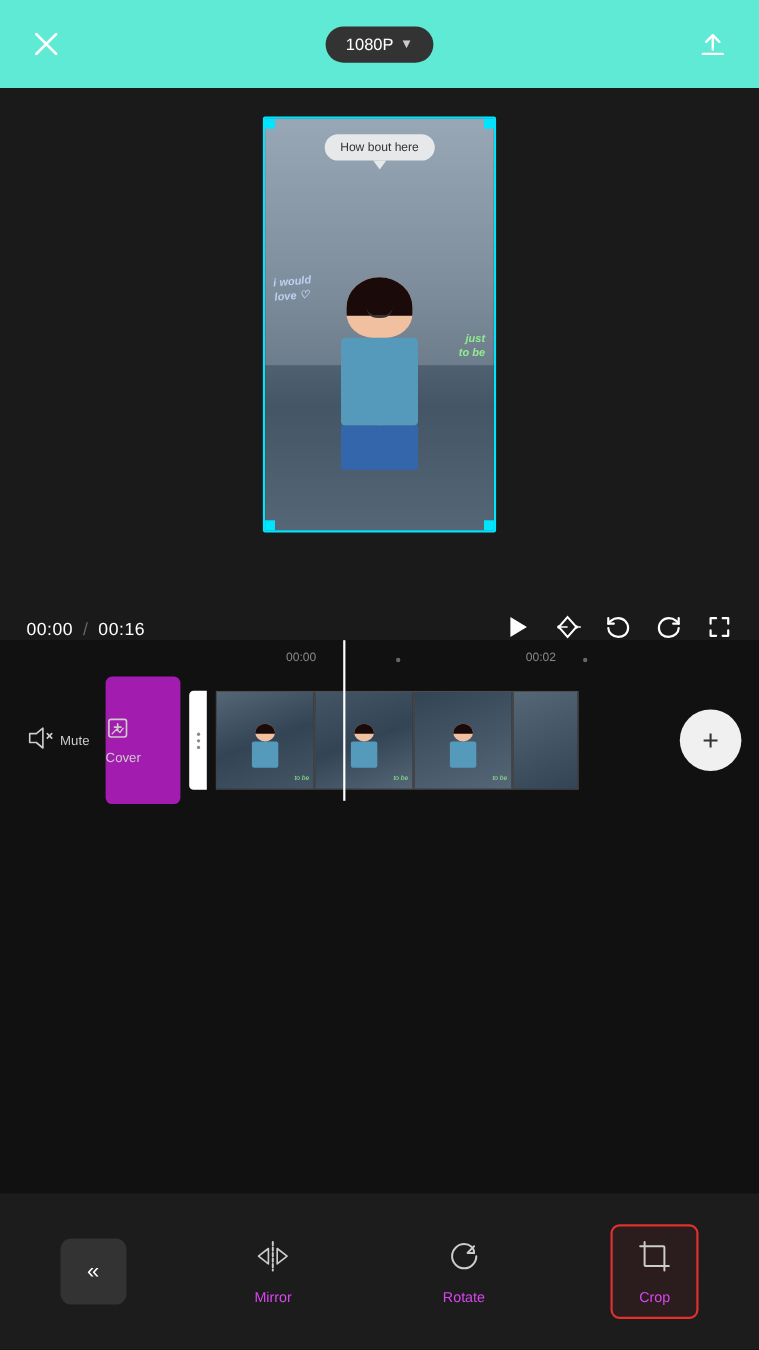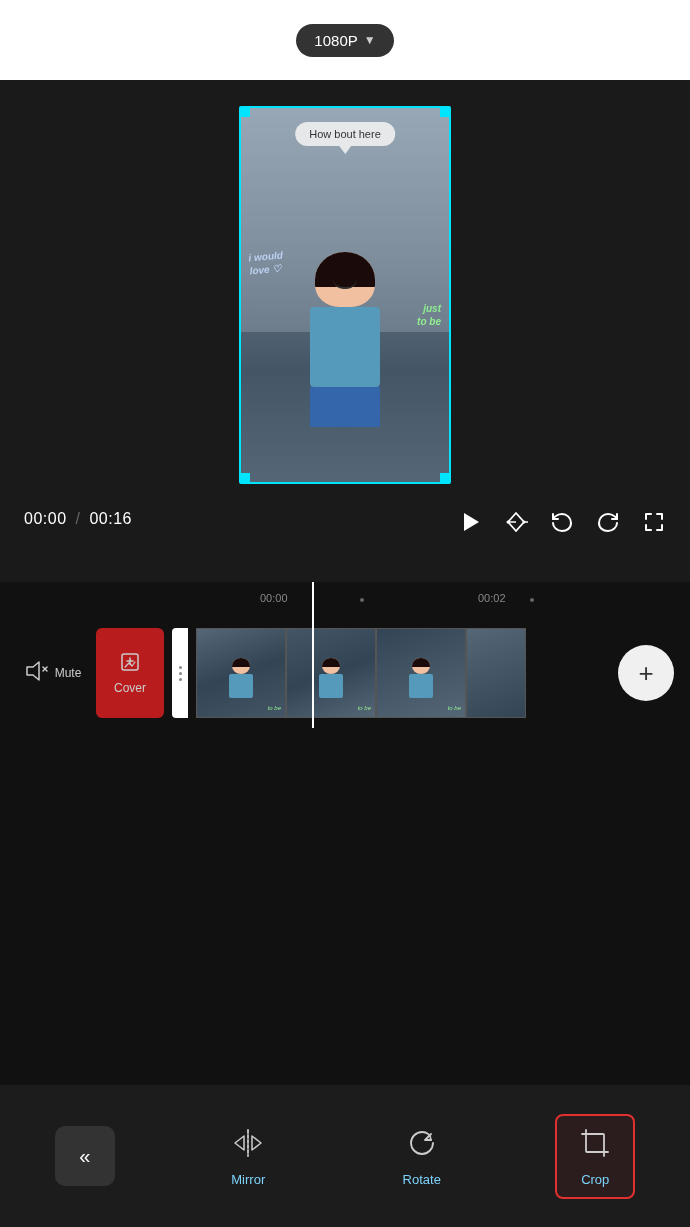--- a/index.html
+++ b/index.html
@@ -12,21 +12,21 @@
       overflow: hidden;
       position: relative;
     }
 
     
     .header {
       display: flex;
       align-items: center;
       justify-content: space-between;
       padding: 18px 24px;
-      background: #ffffff;
+      background: #5eead4;
       height: 80px;
     }
     .close-btn {
       font-size: 22px;
       color: #fff;
       cursor: pointer;
       width: 36px;
       height: 36px;
       display: flex; align-items: center; justify-content: center;
     }
@@ -200,21 +200,21 @@
       background: #00e5ff;
     }
     .corner-tl { top: -1px; left: -1px; }
     .corner-tr { top: -1px; right: -1px; }
     .corner-bl { bottom: -1px; left: -1px; }
     .corner-br { bottom: -1px; right: -1px; }
 
     
     .controls-bar {
       display: flex;
-      align-items: flex-start;
+      align-items: flex-end;
       justify-content: space-between;
       padding: 0 24px;
       height: 72px;
       background: #1a1a1a;
       gap: 45px;
     }
     .time-display {
       font-size: 16px;
       color: #fff;
       font-variant-numeric: tabular-nums;
@@ -280,26 +280,26 @@
       width: 72px;
       flex-shrink: 0;
     }
     .mute-label {
       font-size: 12px;
       color: #ccc;
     }
     .track-cover {
       display: flex;
       flex-direction: column;
-      align-items: center;
+      align-items: flex-start;
       justify-content: center;
       gap: 4px;
       width: 68px;
-      height: 90px;
-      background: #b91c1c;
+      height: 116px;
+      background: #a21caf;
       border-radius: 6px;
       flex-shrink: 0;
       cursor: pointer;
     }
     .cover-label {
       font-size: 12px;
       color: #ccc;
     }
     .track-handle-left {
       width: 16px;
@@ -425,21 +425,21 @@
       border-radius: 8px;
       min-width: 80px;
     }
     .tool-item.active {
       border: 2px solid #e03030;
       background: rgba(224,48,48,0.08);
       padding: 10px 14px;
     }
     .tool-label {
       font-size: 13px;
-      color: #7dd3fc;
+      color: #d946ef;
     }
     .back-btn {
       display: flex;
       align-items: center;
       justify-content: center;
       width: 60px;
       height: 60px;
       background: #333;
       border-radius: 10px;
       cursor: pointer;

